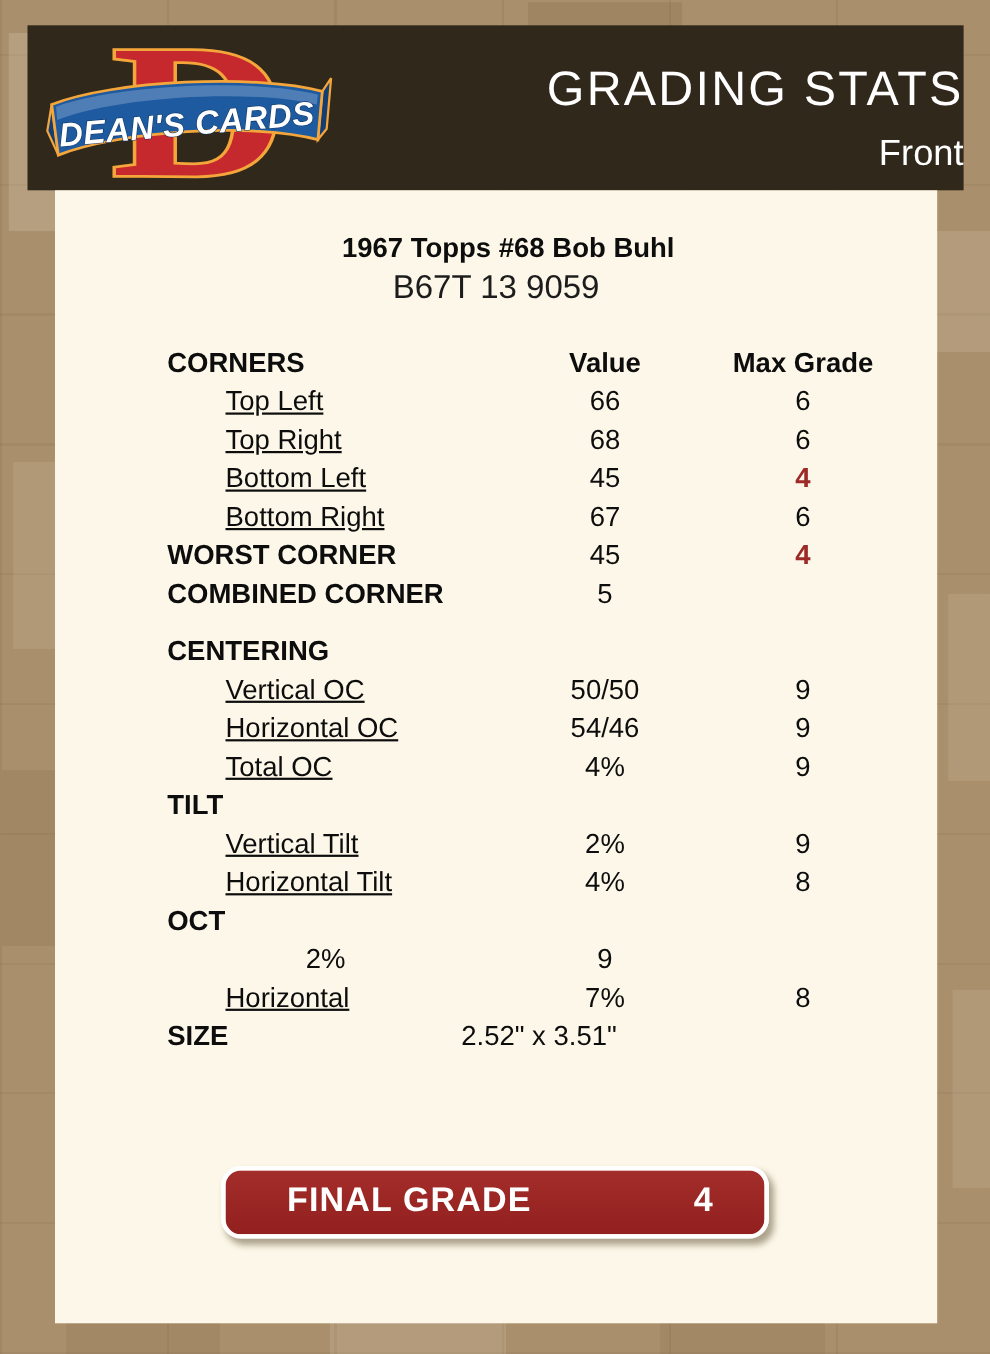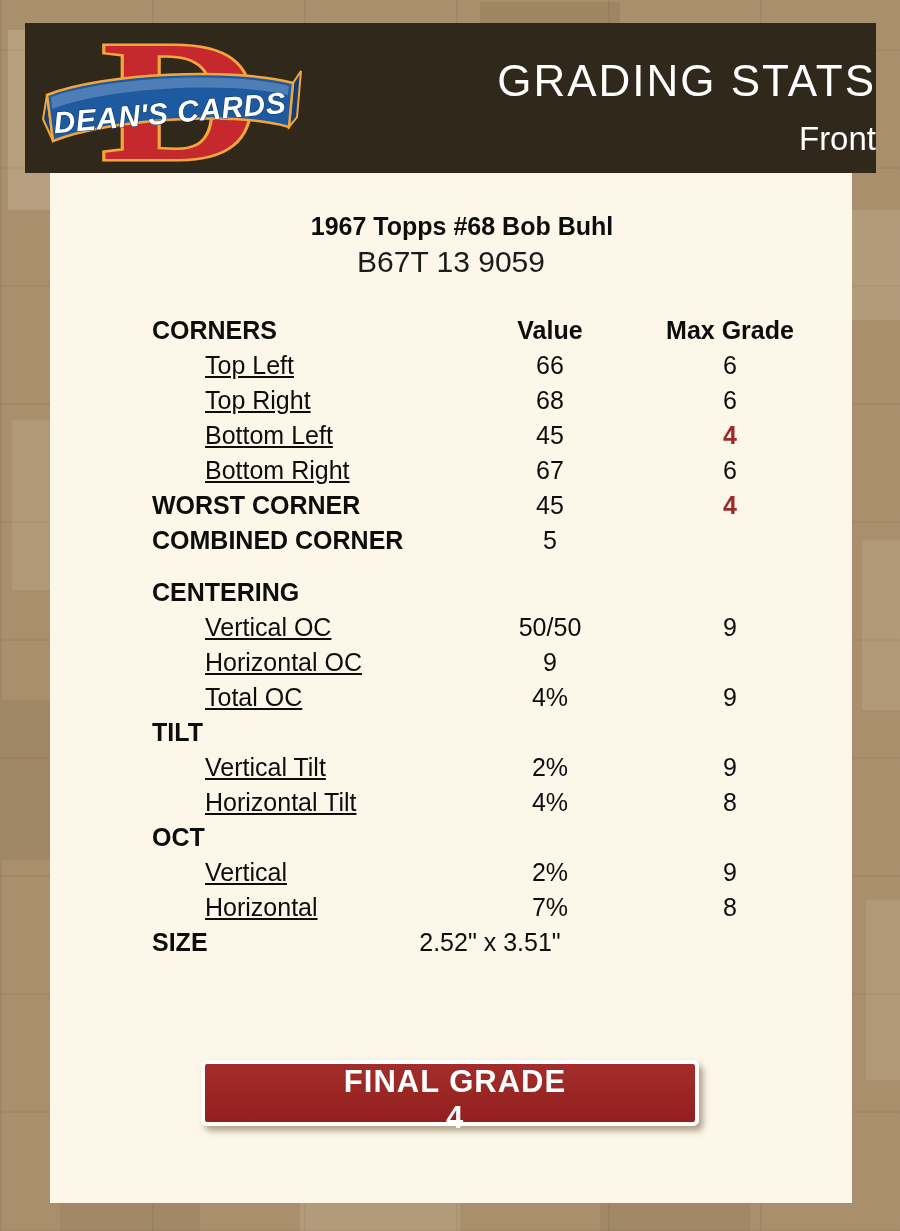--- a/index.html
+++ b/index.html
@@ -62,27 +62,26 @@
   .indent { padding-left:53px;text-decoration:underline; }
   .bold { font-weight:bold; }
   .alert { color:#9c2a27; font-weight:bold; }
   .gap17 { margin-bottom:17px; }
   .gap18 { margin-bottom:18px; }
   .value-wide { transform:translateX(-60px); white-space:nowrap; }
   .final-grade {
     position:absolute; left:151px; top:887px; width:498px; height:66px;
     box-sizing:border-box;
     background:linear-gradient(#a32d2a,#92201f);
-    border:4px solid #ffffff; border-radius:6px;
+    border:4px solid #ffffff; border-radius:18px;
     box-shadow:4px 5px 6px rgba(108,92,66,0.55);
     display:flex; align-items:center; justify-content:space-between;
     padding:0 46px 4px 56px;
     color:#ffffff; font-size:31px; font-weight:bold; letter-spacing:1px;
     cursor:default;
-    flex-direction:column;
   }
 </style>
 </head>
 <body>
 
 <div class="collage"></div>
 
 <div class="header">
   <svg class="logo" viewBox="0 0 270 145" xmlns="http://www.w3.org/2000/svg">
 
@@ -149,20 +148,21 @@
       <div class="cell value"></div>
       <div class="cell max"></div>
     </div>
     <div class="trow">
       <div class="cell label indent">Vertical OC</div>
       <div class="cell value">50/50</div>
       <div class="cell max">9</div>
     </div>
     <div class="trow">
       <div class="cell label indent">Horizontal OC</div>
+      <div class="cell value">54/46</div>
       <div class="cell max">9</div>
     </div>
     <div class="trow">
       <div class="cell label indent">Total OC</div>
       <div class="cell value">4%</div>
       <div class="cell max">9</div>
     </div>
 
     <div class="trow">
       <div class="cell label bold">TILT</div>
@@ -179,21 +179,20 @@
       <div class="cell value">4%</div>
       <div class="cell max">8</div>
     </div>
 
     <div class="trow">
       <div class="cell label bold">OCT</div>
       <div class="cell value"></div>
       <div class="cell max"></div>
     </div>
     <div class="trow">
-      <div class="cell label indent">Vertical</div>
       <div class="cell value">2%</div>
       <div class="cell max">9</div>
     </div>
     <div class="trow">
       <div class="cell label indent">Horizontal</div>
       <div class="cell value">7%</div>
       <div class="cell max">8</div>
     </div>
     <div class="trow gap18">
       <div class="cell label bold">SIZE</div>

